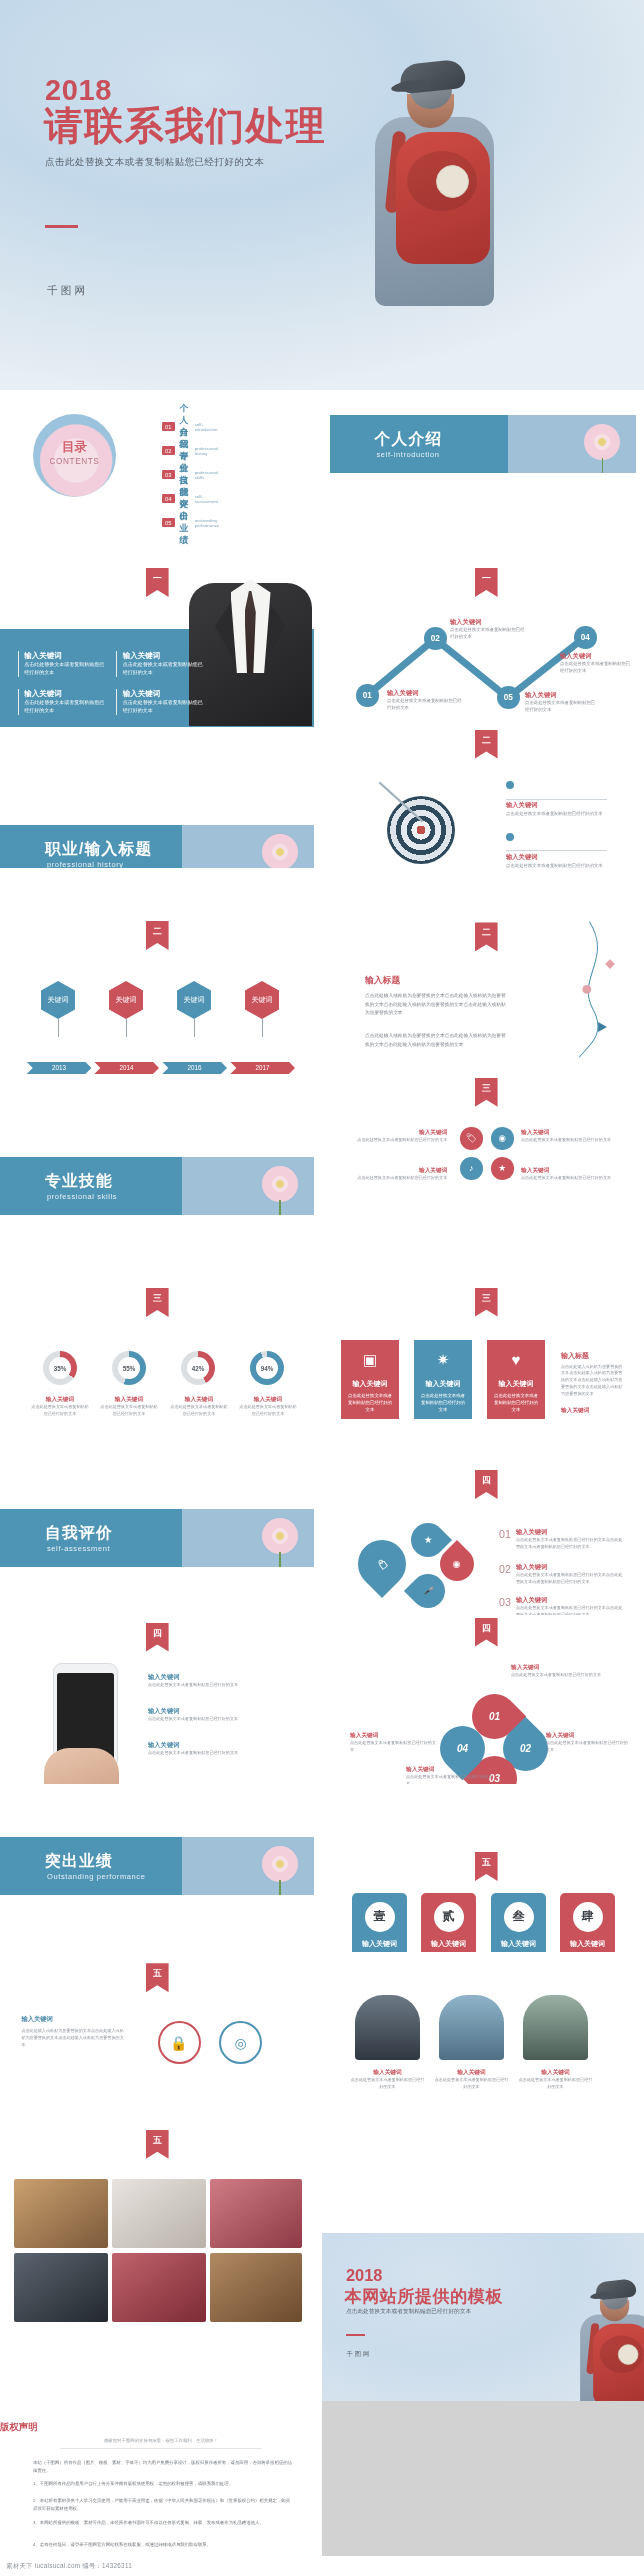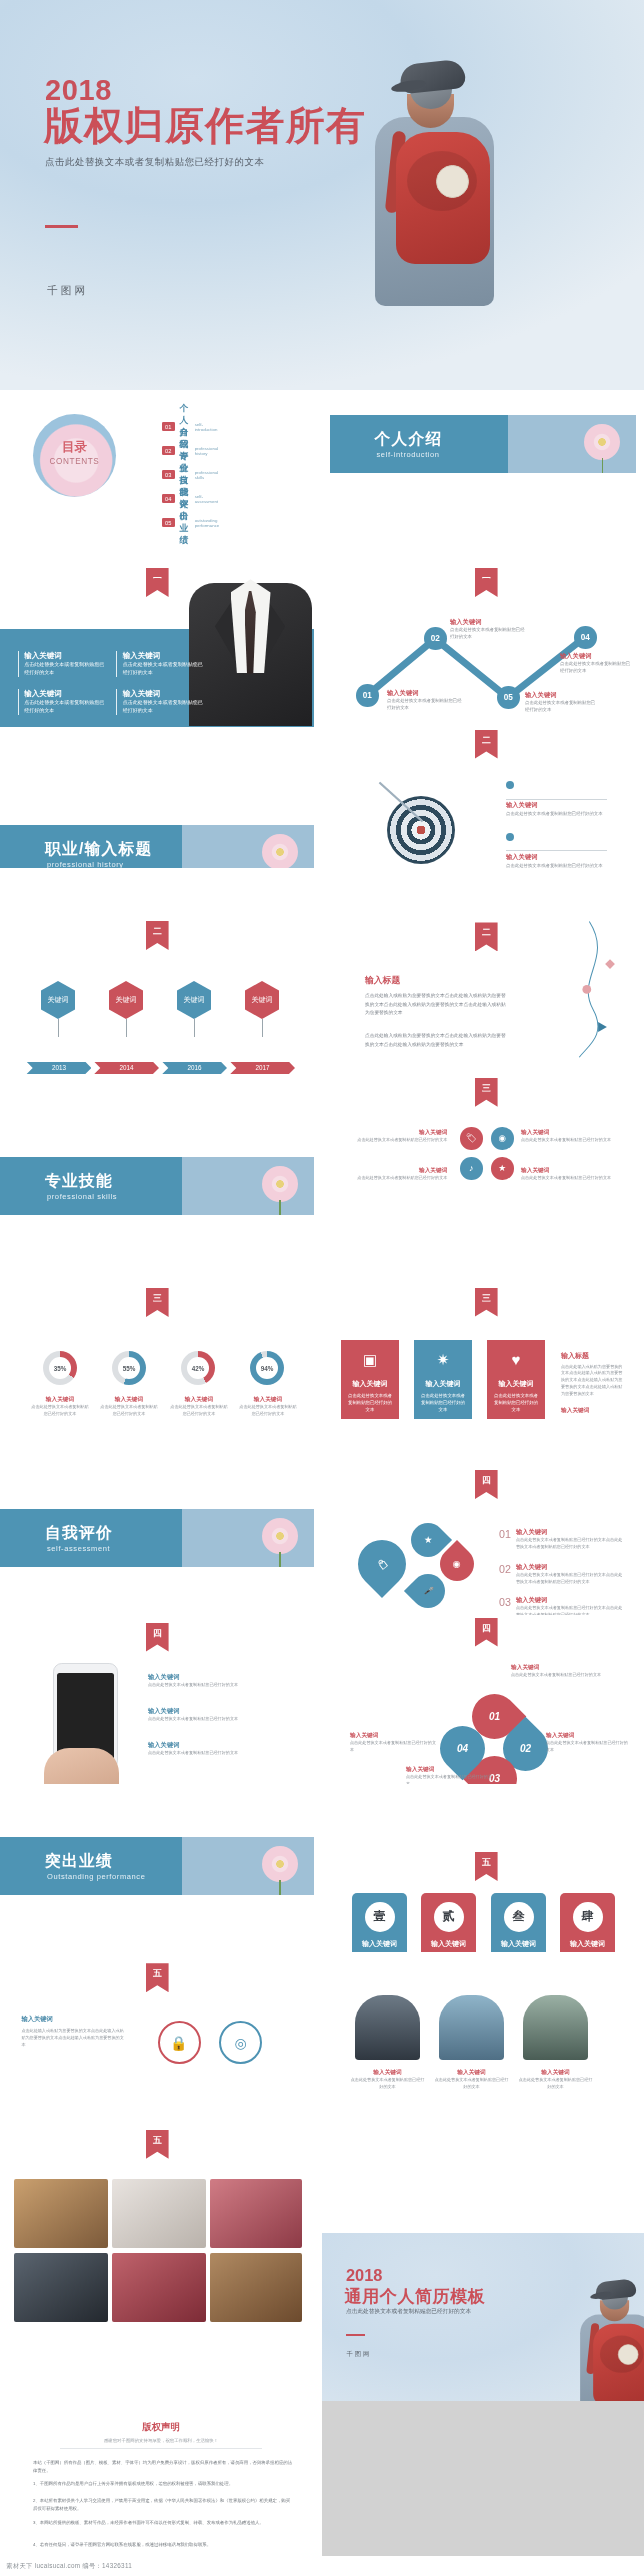--- a/index.html
+++ b/index.html
@@ -164,21 +164,21 @@
   .ending { position:absolute; left:322px; top:2233px; width:322px; height:169px;
      background: radial-gradient(ellipse 314px 189px at 35% 25%, #d4e2ee 0%, #cbdceb 45%, #dfe9f1 100%); overflow:hidden;}
   .ending .yr { position:absolute; left:24px; top:33px; font-size:16.4px; font-weight:bold; color:#c8505a;}
   .ending .tt { position:absolute; left:22.6px; top:52px; font-size:17px; font-weight:bold; color:#cb4f58; letter-spacing:0.6px;}
   .ending .sb { position:absolute; left:24px; top:75px; font-size:5.7px; color:#5d656e;}
   .ending .rl { position:absolute; left:24px; top:101px; width:19px; height:1.9px; background:#c8505a;}
   .ending .bd { position:absolute; left:24.5px; top:117px; font-size:6.3px; color:#5e656d; letter-spacing:1.9px;}
 
   
   .copy { position:absolute; left:0; top:2415px; width:322px; height:145px; background:#fff; }
-  .copy h3 { position:absolute; left:0; right:0; top:6.3px; text-align:center; font-size:9.4px; color:#c9525b; font-weight:bold;}
+  .copy h3 { position:absolute; left:0; right:0; top:6.3px; font-size:9.4px; color:#c9525b; font-weight:bold;}
   .copy .sub{ position:absolute; left:0; right:0; top:22.6px; text-align:center; font-size:4.4px; color:#9aa0a6;}
   .copy .ln { position:absolute; left:60px; right:60px; top:33px; height:0.6px; background:#e3e6e9;}
   .copy p  { position:absolute; left:33px; right:29px; font-size:4.4px; line-height:1.75; color:#6b7177;}
 
   
   .watermark { position:absolute; left:0; top:2556px; width:644px; height:20px; background:#fff;
       font-size:6.3px; color:#8b9196; display:flex; align-items:center; padding-left:6.3px; letter-spacing:0.3px;}
   .grayfill { position:absolute; left:322px; top:2401px; width:322px; height:155px; background:#d2d2d2; }
 </style>
 </head>
@@ -192,21 +192,21 @@
       <div class="tv-hair"></div>
       <div class="tv-head"></div>
       <div class="tv-cap"></div>
       <div class="tv-capbrim"></div>
       <div class="tv-strapL"></div>
       <div class="tv-pack"></div>
       <div class="tv-packflap"></div>
       <div class="tv-badge"></div>
     </div>
     <div class="cover-year">2018</div>
-    <h1 class="cover-title">版权归原作者所有</h1>
+    <h1 class="cover-title">请联系我们处理</h1>
     <div class="cover-sub">点击此处替换文本或者复制粘贴您已经打好的文本</div>
     <div class="cover-rule"></div>
     <div class="cover-brand">千图网</div>
   </section>
 
   <section class="slide half" style="left:0; top:390px;">
     <div style="position:absolute;left:33px;top:24px;width:83px;height:83px;border-radius:50%;
                 background: radial-gradient(circle at 52% 56%, #f6e0e8 0 34%, #f2cedc 36% 56%, #9cc3dd 58% 100%);">
       <div style="position:absolute;left:0;right:0;top:25px;text-align:center;font-size:12.6px;font-weight:bold;color:#d4616c;">目录</div>
       <div style="position:absolute;left:0;right:0;top:43px;text-align:center;font-size:8.2px;color:#b9737e;letter-spacing:0.6px;">CONTENTS</div>
@@ -711,21 +711,21 @@
         <div class="tv-hair"></div>
         <div class="tv-head"></div>
       <div class="tv-cap"></div>
         <div class="tv-capbrim"></div>
       <div class="tv-strapL"></div>
         <div class="tv-pack"></div>
         <div class="tv-packflap"></div>
         <div class="tv-badge"></div>
     </div>
     <div class="yr">2018</div>
-    <div class="tt">通用个人简历模板</div>
+    <div class="tt">本网站所提供的模板</div>
     <div class="sb">点击此处替换文本或者复制粘贴您已经打好的文本</div>
     <div class="rl"></div>
     <div class="bd">千图网</div>
   </section>
 
   <div class="grayfill"></div>
 
   <section class="copy">
     <h3>版权声明</h3>
     <div class="sub">感谢您对千图网的支持与厚爱，祝您工作顺利，生活愉快！</div>

